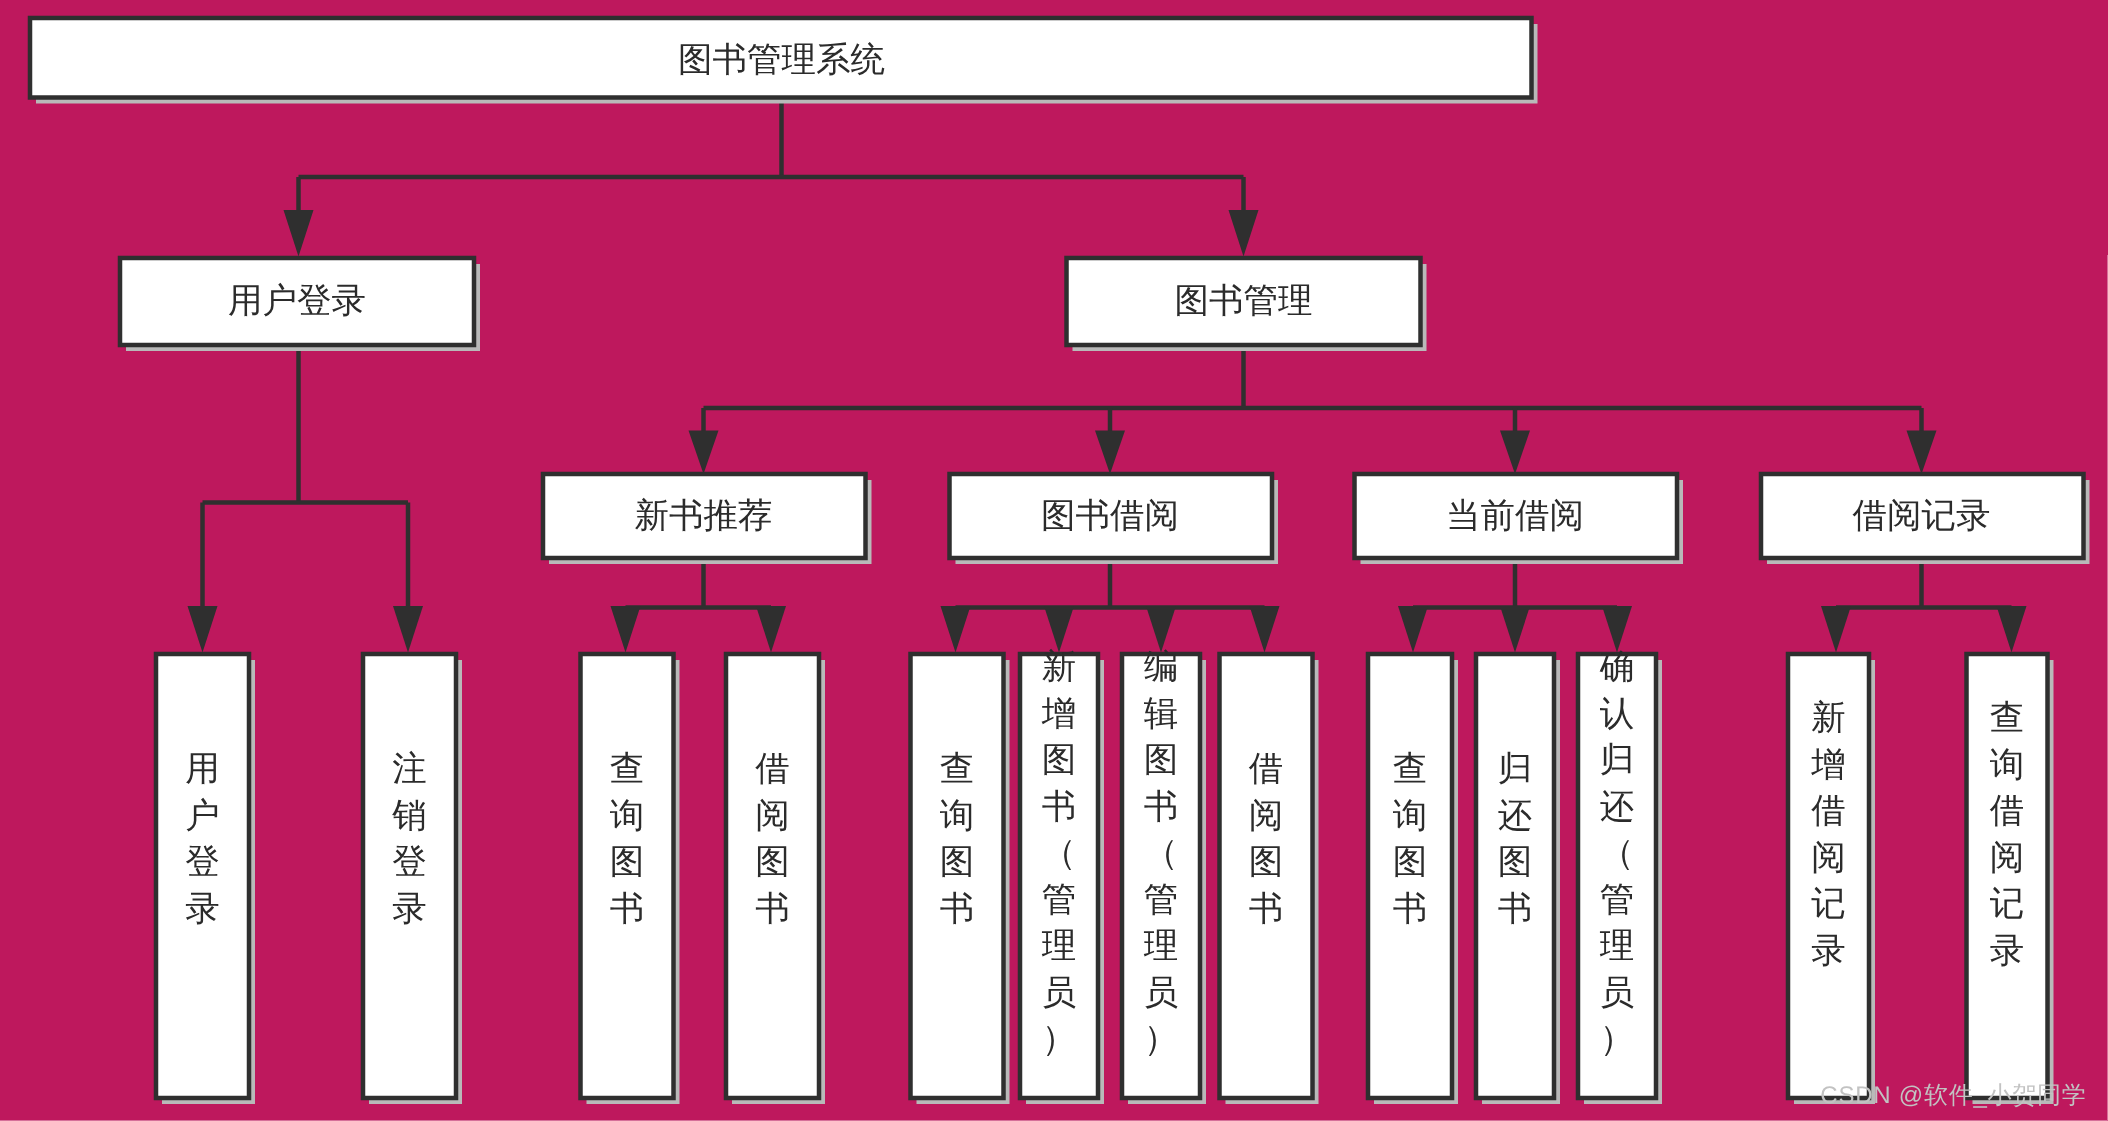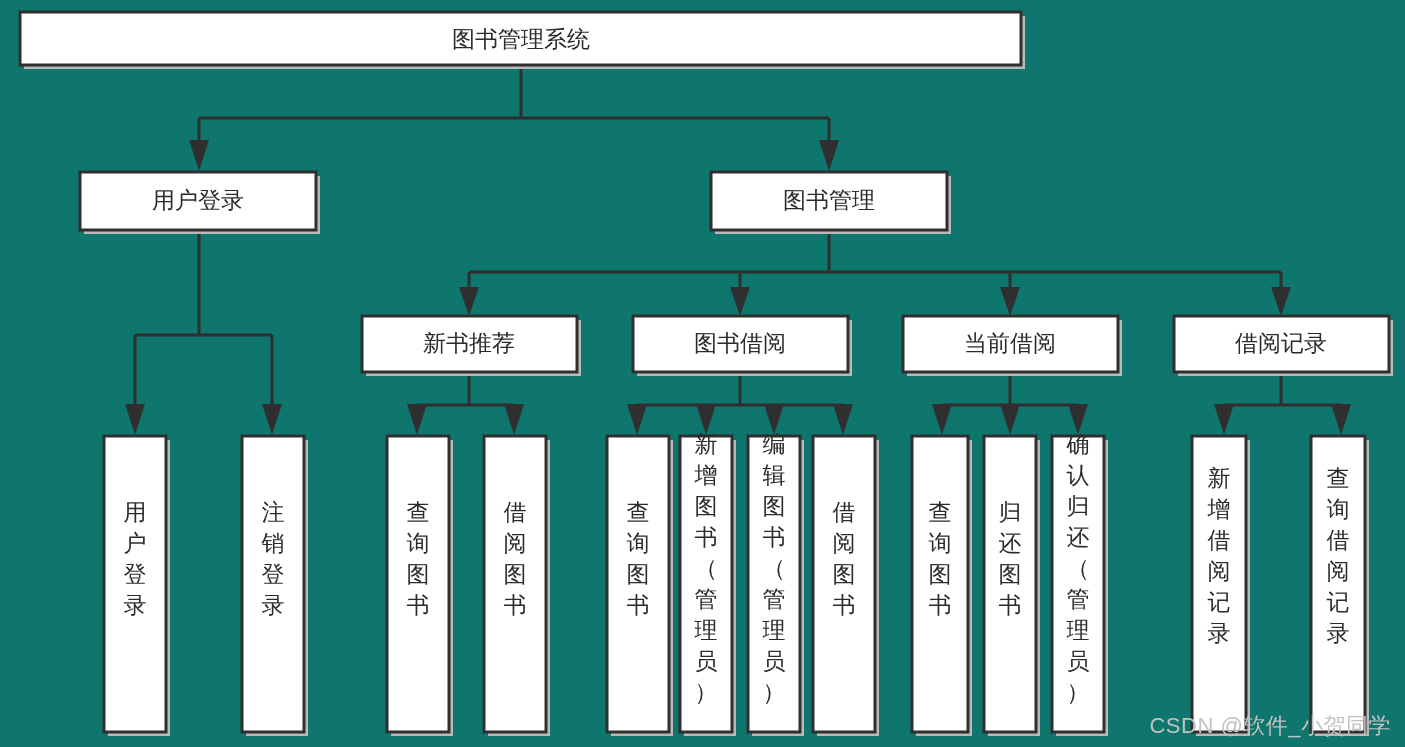--- a/index.html
+++ b/index.html
@@ -10,21 +10,21 @@
   body {
     width: 1405px;
     height: 747px;
     font-family: "Liberation Sans", "DejaVu Sans", sans-serif;
     overflow: hidden;
   }
   #diagram-root {
     position: relative;
     width: 1405px;
     height: 747px;
-    background: #0f766e;
+    background: #be185d;
   }
   svg#flow {
     position: absolute;
     left: 0;
     top: 0;
     width: 1405px;
     height: 747px;
     display: block;
   }
   .node-rect {
@@ -55,21 +55,21 @@
   .node-label-v {
     font-family: "Liberation Sans", "DejaVu Sans", sans-serif;
     font-size: 23px;
     fill: #2b2b2b;
   }
   .watermark {
     position: absolute;
     right: 14px;
     bottom: 6px;
     font-family: "Liberation Sans", "DejaVu Sans", sans-serif;
-    font-size: 22px;
+    font-size: 16px;
     color: #c2c2c2;
     white-space: nowrap;
     letter-spacing: 0.5px;
     user-select: none;
   }
 </style>
 </head>
 <body>
 
 <div id="diagram-root">

